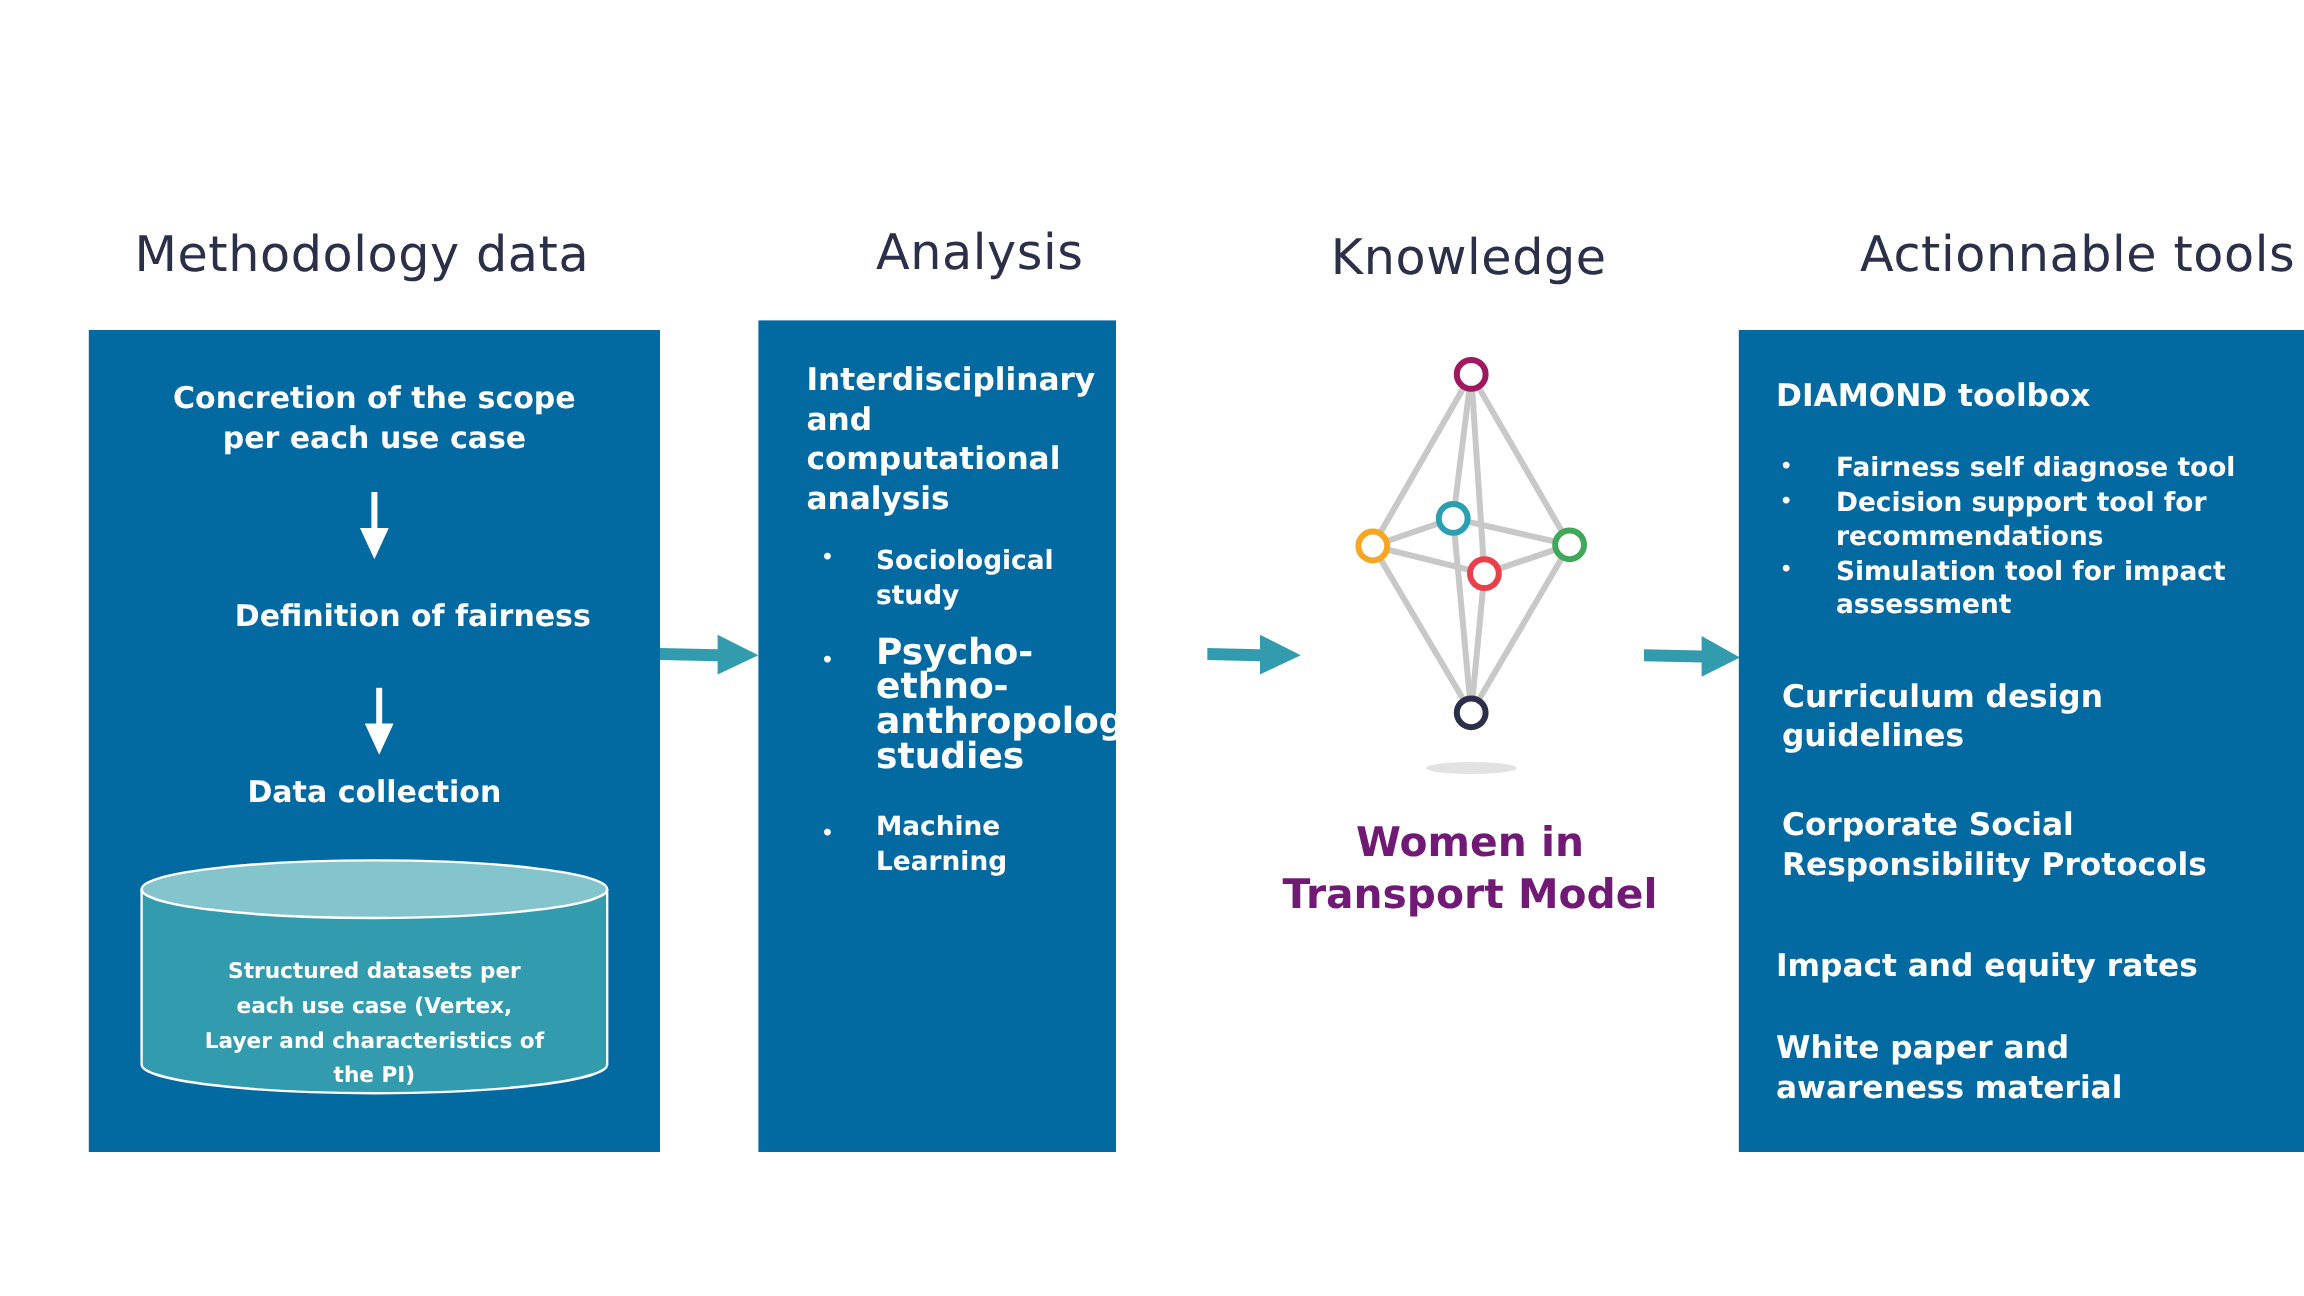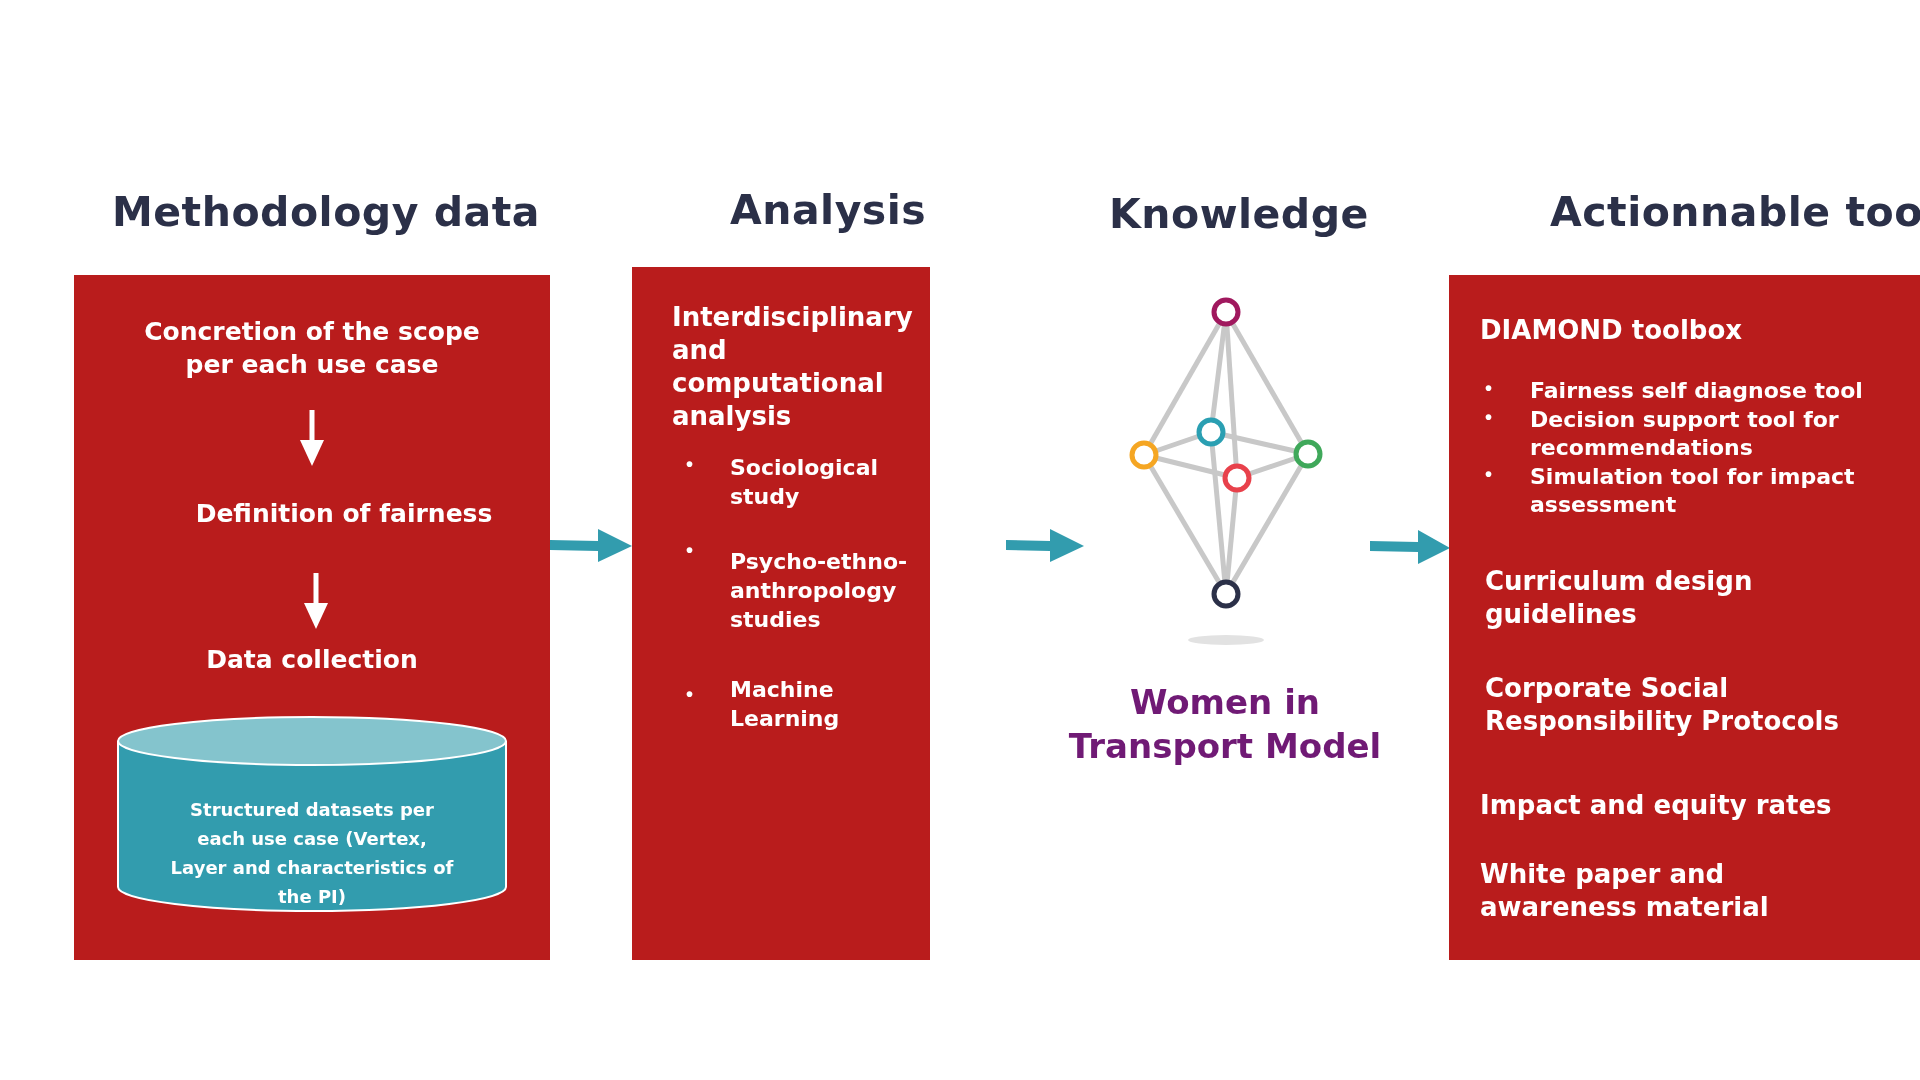--- a/index.html
+++ b/index.html
@@ -2,25 +2,25 @@
 <html><head>
   <meta charset="utf-8">
   <style>
     html, body { margin: 0; padding: 0; }
     body {
       width: 1920px; height: 1080px; position: relative; overflow: hidden;
       background: #ffffff;
       font-family: "Liberation Sans", "DejaVu Sans", sans-serif;
     }
     .col-title {
-      position: absolute; color: #2b3048; font-weight: bold; font-size: 41px;
+      position: absolute; color: #2b3048; font-weight: normal; font-size: 41px;
       font-family: "DejaVu Sans", sans-serif; letter-spacing: 0.5px;
       white-space: nowrap; text-align: center;
     }
-    .box { position: absolute; background: #b91c1c; color: #ffffff; }
+    .box { position: absolute; background: #0369a1; color: #ffffff; }
     .w { color: #fff; font-family: "DejaVu Sans", sans-serif; font-weight: bold; position: absolute; white-space: nowrap; }
     .center { text-align: center; }
     .down-arrow { position: absolute; width: 24px; height: 56px; }
     .flow-arrow { position: absolute; }
     .bullet { position: absolute; color: #fff; font-size: 20px; font-weight: bold; }
   </style>
 </head>
 <body>
 
 <div class="col-title" style="left:112px; top:188px;">Methodology data</div>
@@ -56,21 +56,21 @@
   <polygon points="0,12 48,13 48,1 82,18 48,34 48,23 0,22" fill="#329cae"></polygon>
 </svg>
 
 <div class="box" style="left:632px; top:267px; width:298px; height:693px;">
   <div class="w" style="left:40px; top:34px; font-size:26px; line-height:33px; white-space:pre-line;">Interdisciplinary
 and computational
 analysis</div>
   <div class="bullet" style="left:54px; top:186px;">•</div>
   <div class="w" style="left:98px; top:186px; font-size:22px; line-height:29px; white-space:pre-line; font-weight:bold;">Sociological study</div>
   <div class="bullet" style="left:54px; top:272px;">•</div>
-  <div class="w" style="left:98px; top:280px; font-size:22px; line-height:29px; white-space:pre-line; font-weight:bold;">Psycho-ethno-
+  <div class="w" style="left:98px; top:262px; font-size:30px; line-height:29px; white-space:pre-line; font-weight:bold;">Psycho-ethno-
 anthropology
 studies</div>
   <div class="bullet" style="left:54px; top:416px;">•</div>
   <div class="w" style="left:98px; top:408px; font-size:22px; line-height:29px; white-space:pre-line; font-weight:bold;">Machine Learning</div>
 </div>
 
 <svg class="flow-arrow" style="left:1006px; top:528px;" width="78" height="36" viewBox="0 0 78 36">
   <polygon points="0,12 44,13 44,1 78,18 44,34 44,23 0,22" fill="#329cae"></polygon>
 </svg>
 

